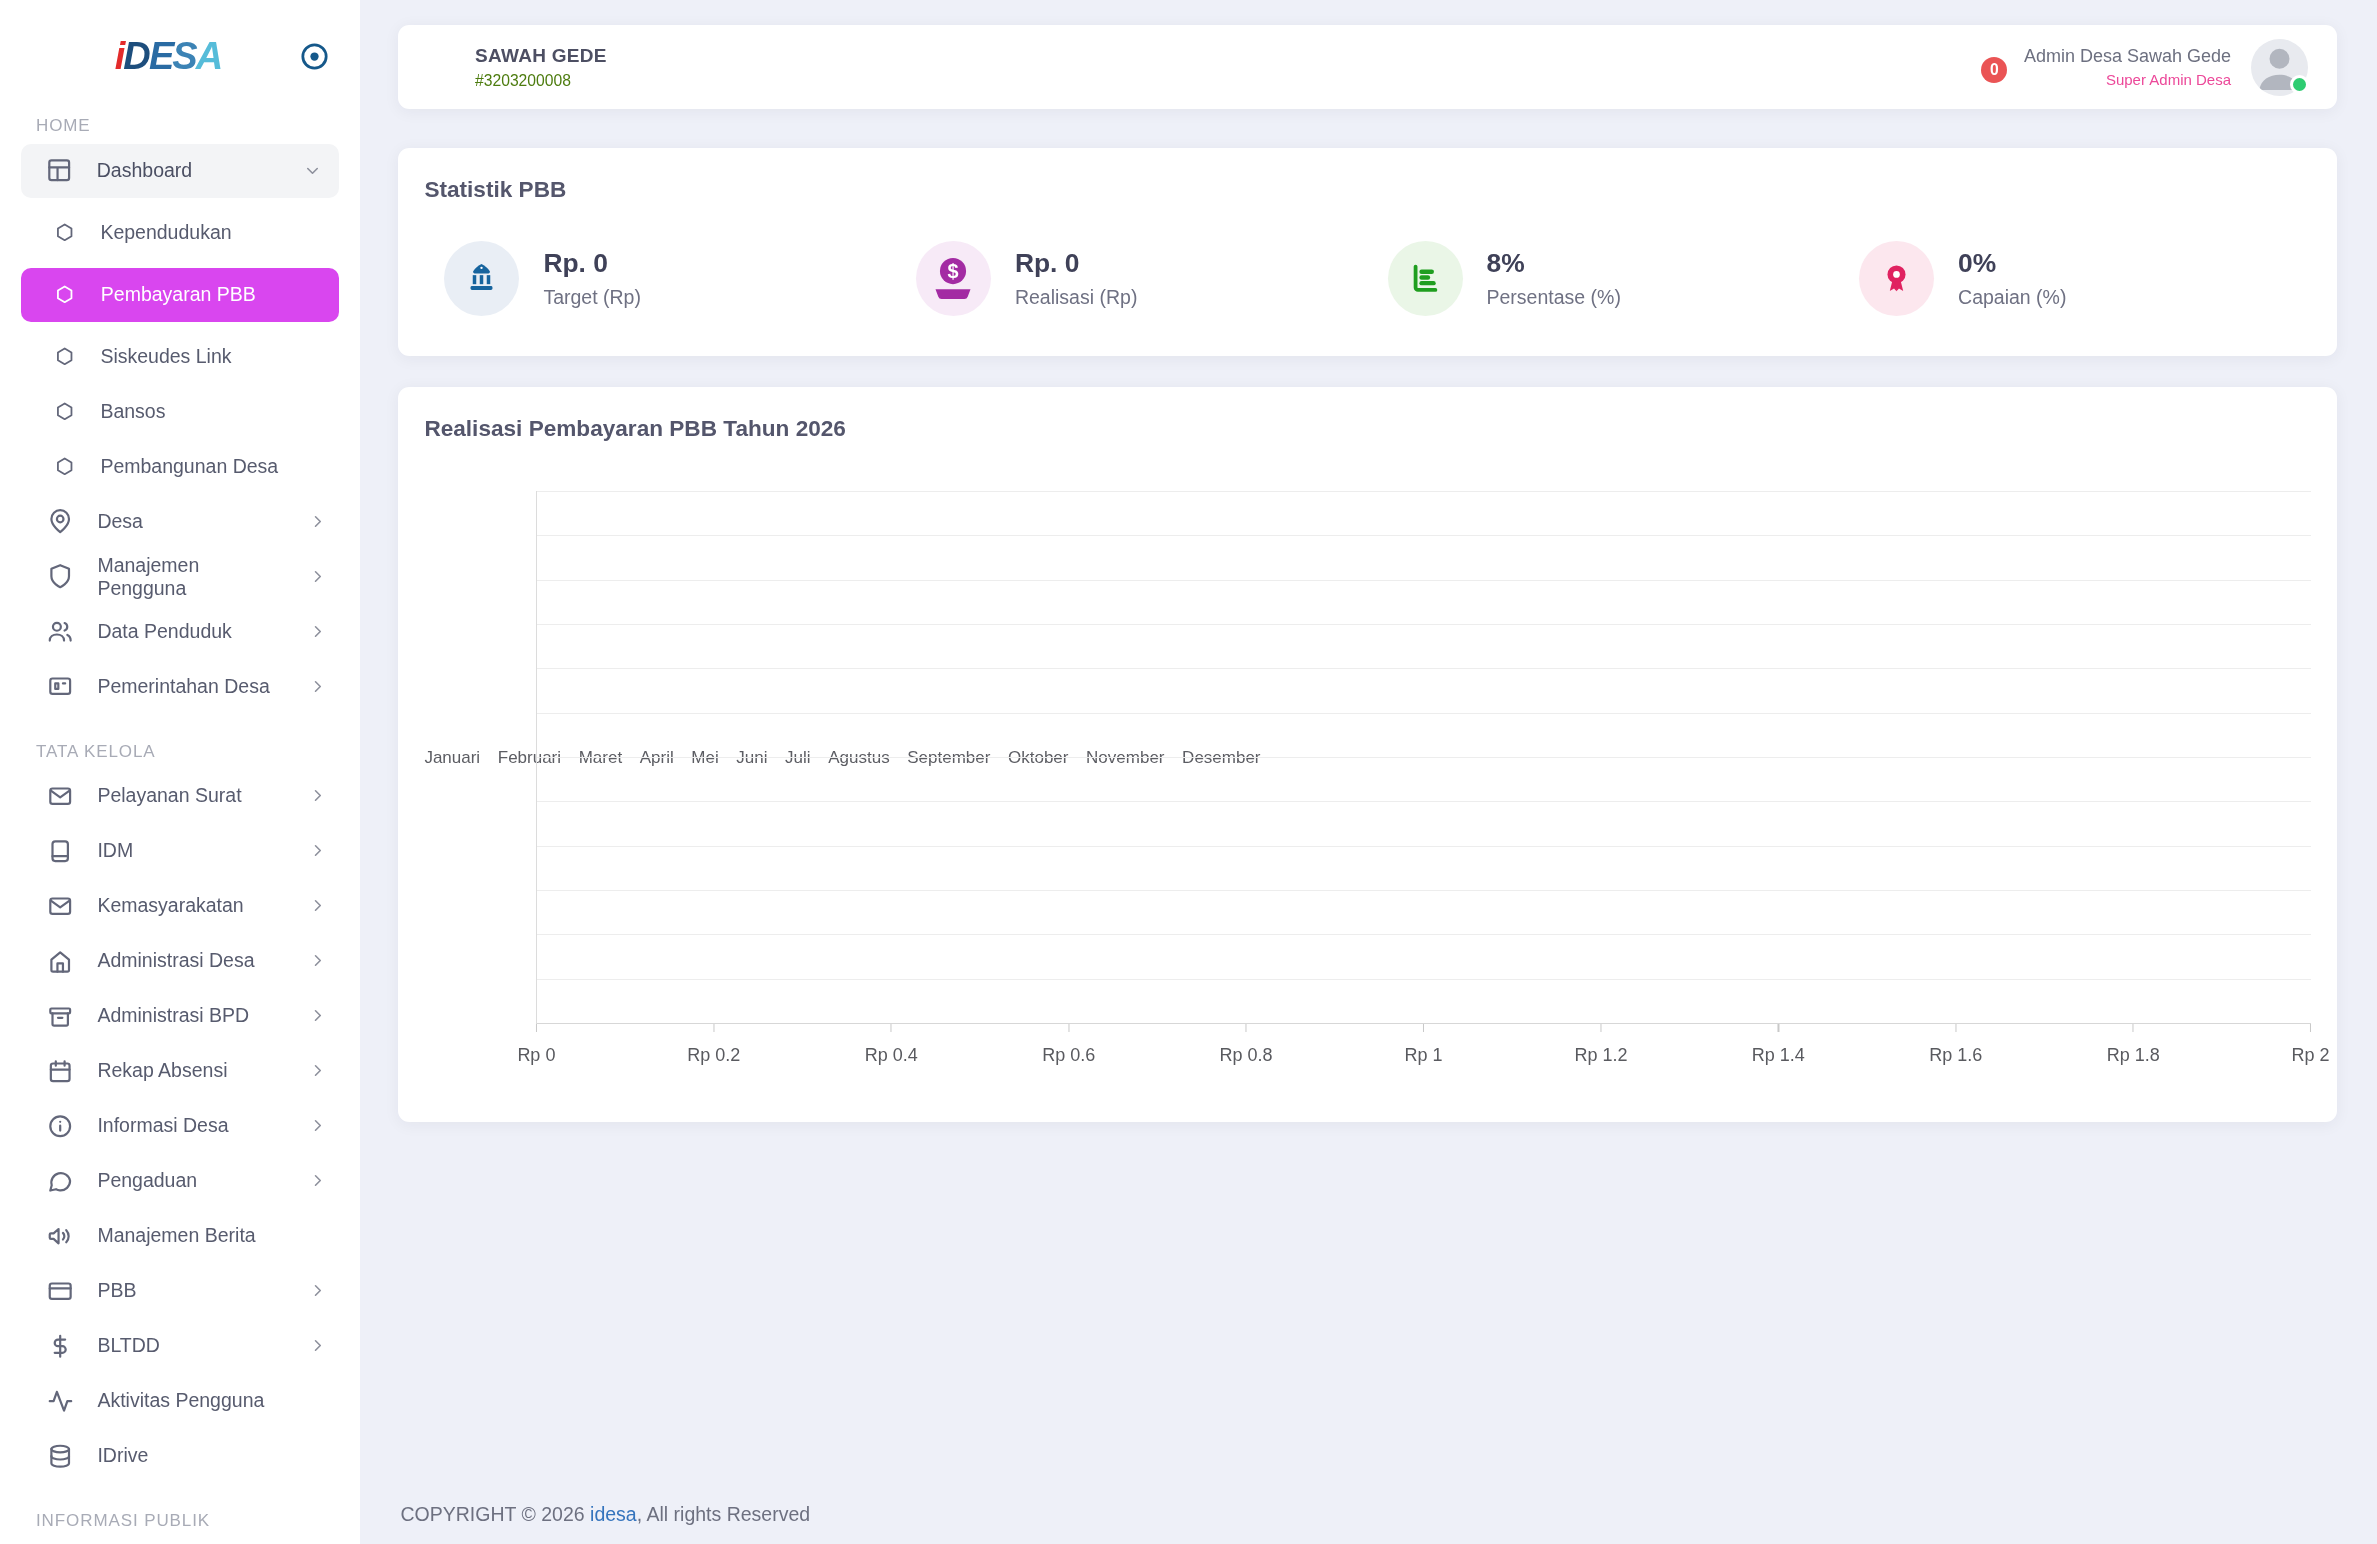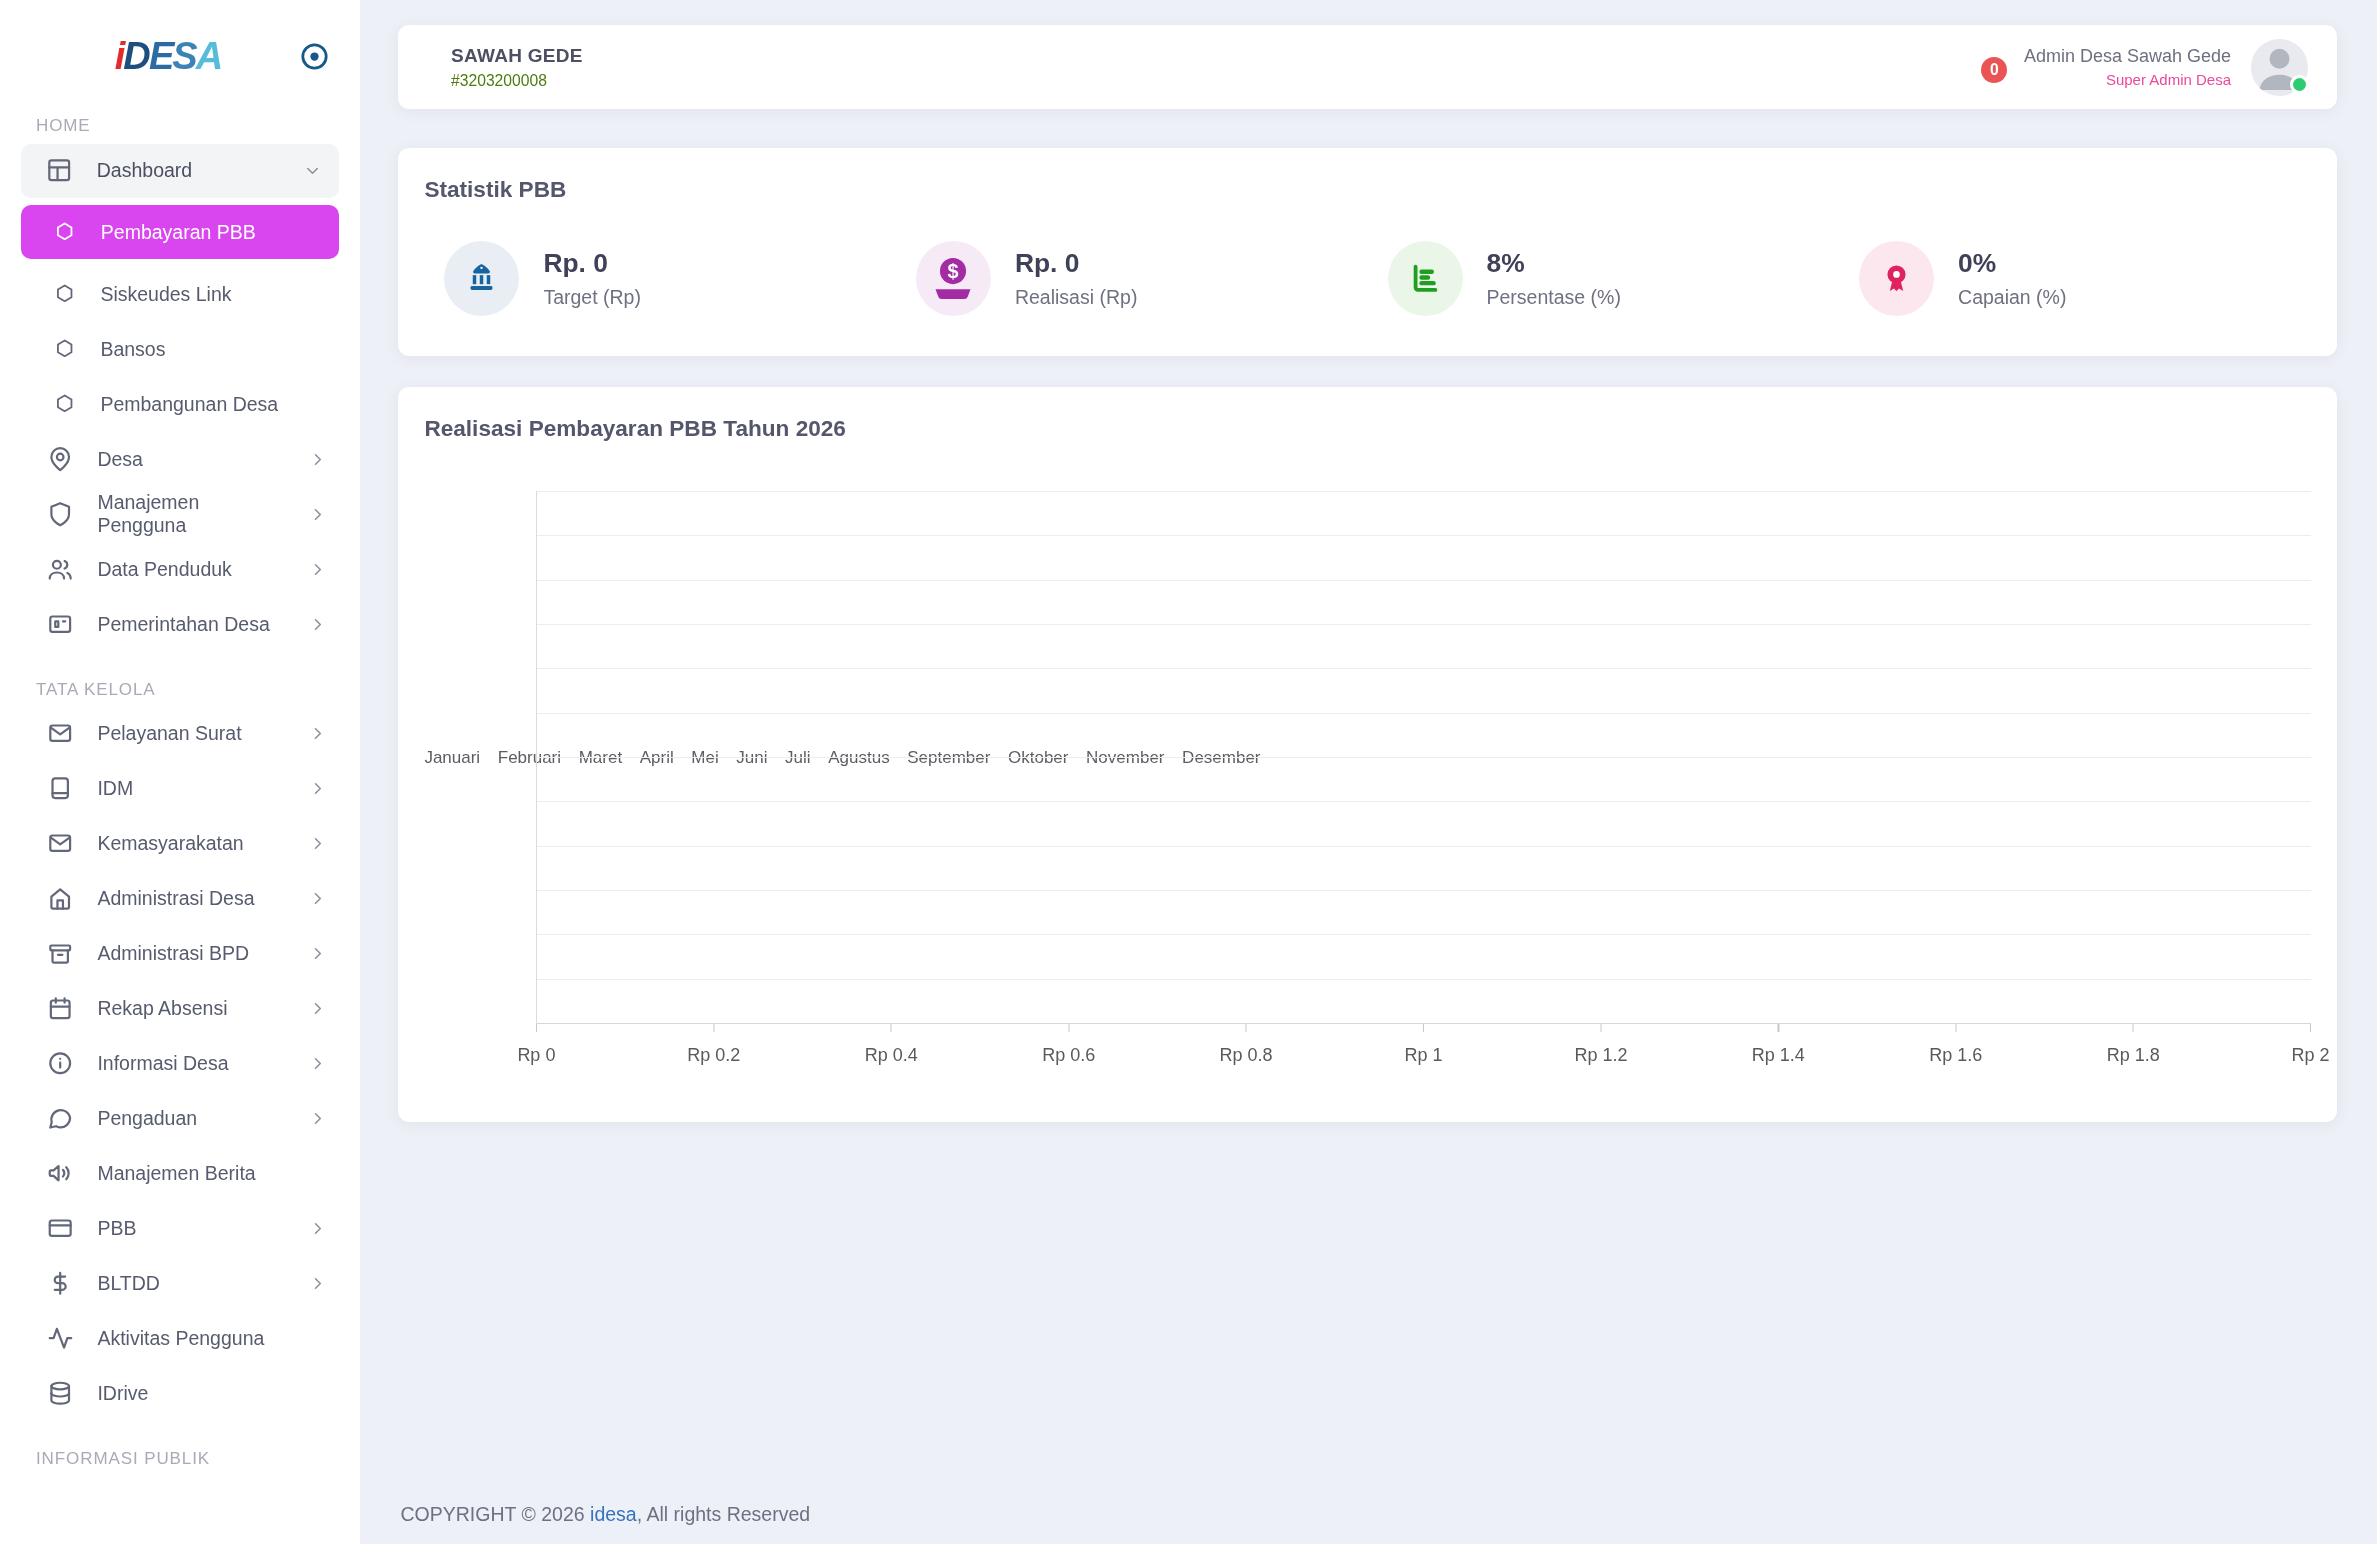--- a/index.html
+++ b/index.html
@@ -23,21 +23,21 @@
   .item.block.gray .lbl { color:#4b4f63; }
   .item.block.active { background:#d946ef; color:#fff; padding-left:33px; }
   .item.block.active .ic, .item.block.active .lbl { color:#fff; }
   .ic svg, .chev svg { width:1em; height:1em; display:block; }
 
   
   .main { flex:1; display:flex; flex-direction:column; padding:25px 40px 8.8px 38px; min-width:0; }
   .card { background:#fff; border-radius:11.3px; box-shadow:0 2.5px 16.4px rgba(34,41,47,.055); }
 
   
-  .topbar { height:84px; display:flex; align-items:center; padding:0 29px; }
+  .topbar { height:84px; display:flex; align-items:center; padding:0 29px;gap:24px; }
   .moon-btn { font-size:34px; color:#6b6e7e; display:inline-flex; cursor:pointer; margin-right:24px; }
   .village .vname { font-size:19px; font-weight:bold; color:#4d4f63; letter-spacing:0.3px; }
   .village .vcode { font-size:15.7px; color:#4d7c0f; margin-top:5px; }
   .top-right { margin-left:auto; display:flex; align-items:center; }
   .bell-wrap { position:relative; font-size:34px; color:#6b6e7e; display:inline-flex; cursor:pointer; }
   .badge { position:absolute; top:-10px; right:-12.6px; min-width:26.4px; height:26.4px; border-radius:50%; background:#ea5455; color:#fff; font-size:15.7px; font-weight:bold; display:flex; align-items:center; justify-content:center; }
   .userblock { margin-left:29px; text-align:right; cursor:pointer; }
   .uname { font-size:18px; color:#6d7080; }
   .urole { font-size:15px; color:#ec4899; margin-top:4.4px; }
   .avatar { margin-left:20px; width:57px; height:57px; border-radius:50%; background:#e8eaef; position:relative; cursor:pointer; overflow:visible; flex-shrink:0; }
@@ -93,20 +93,28 @@
             <rect x="3" y="3" width="18" height="18" rx="2"></rect>
             <path d="M3 9.5h18M10.5 9.5V21"></path>
           </svg>
         </span>
         <span class="lbl">Dashboard</span>
         <span class="chev">
           <svg viewBox="0 0 24 24" fill="none" stroke="currentColor" stroke-width="2" stroke-linecap="round" stroke-linejoin="round">
             <path d="M6 9.5l6 6 6-6"></path>
           </svg>
         </span>
+      </div>
+      <div class="item sub">
+        <span class="ic">
+          <svg viewBox="0 0 24 24" fill="none" stroke="currentColor" stroke-width="2" stroke-linecap="round" stroke-linejoin="round">
+            <path d="M12 2.8l7.6 4.4v8.8L12 20.4 4.4 16V7.2z"></path>
+          </svg>
+        </span>
+        <span class="lbl">Kependudukan</span>
       </div>
       <div class="item sub block active">
         <span class="ic">
           <svg viewBox="0 0 24 24" fill="none" stroke="currentColor" stroke-width="2" stroke-linecap="round" stroke-linejoin="round">
             <path d="M12 2.8l7.6 4.4v8.8L12 20.4 4.4 16V7.2z"></path>
           </svg>
         </span>
         <span class="lbl">Pembayaran PBB</span>
       </div>
       <div class="item sub">

